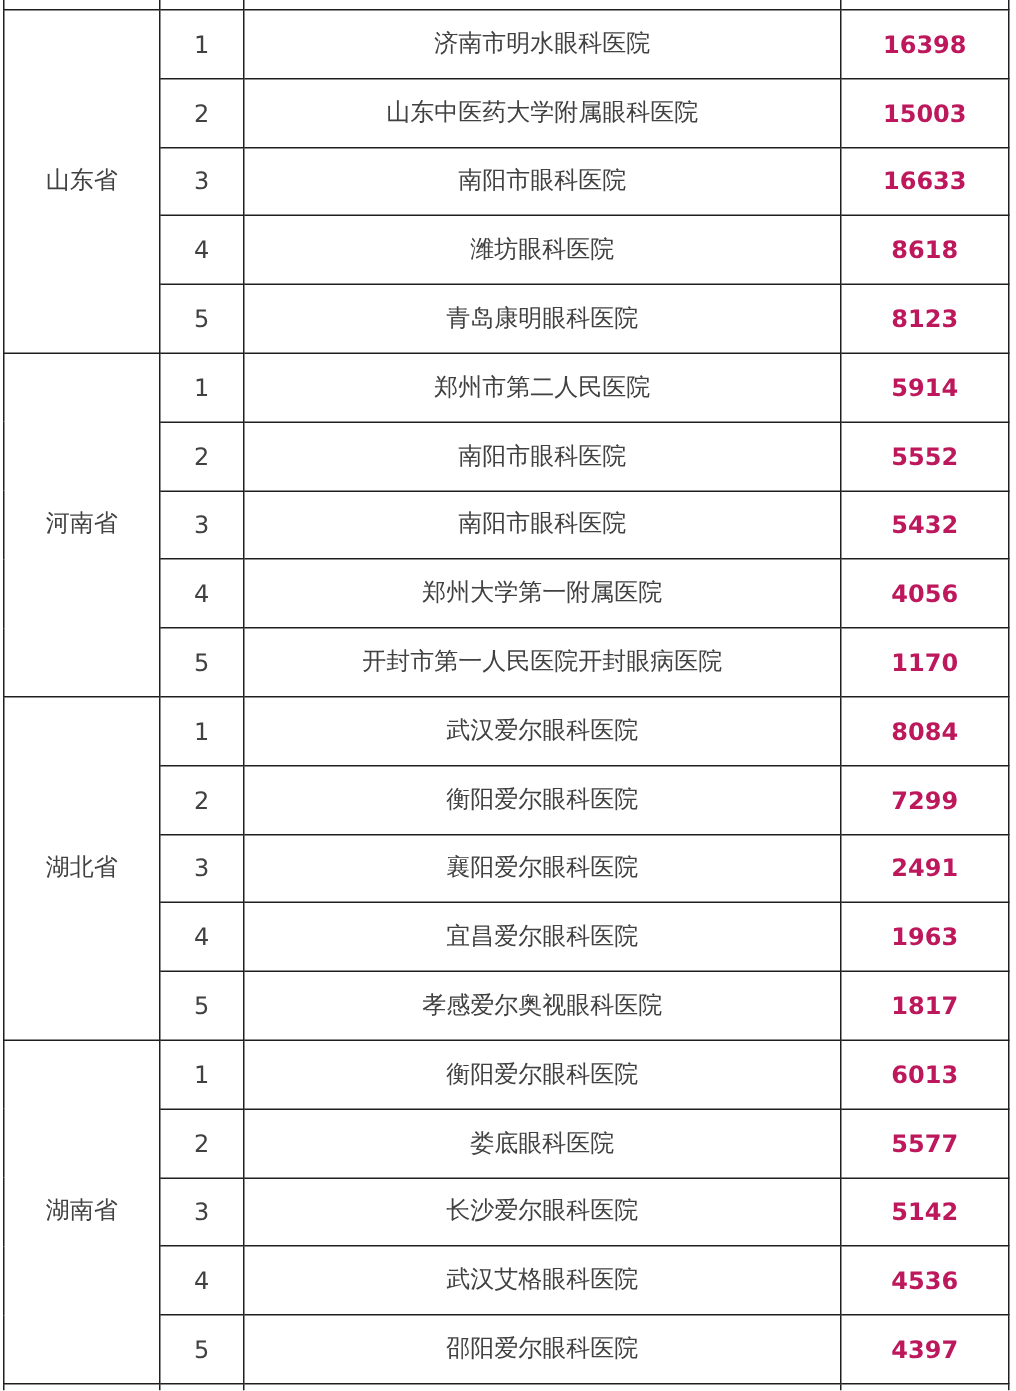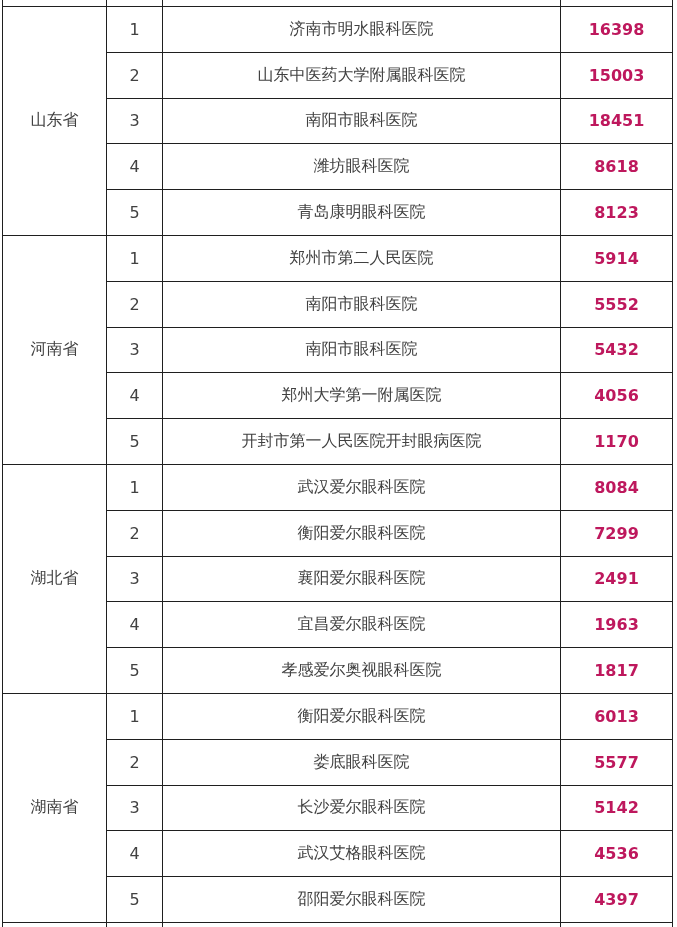--- a/index.html
+++ b/index.html
@@ -67,21 +67,21 @@
         <td class="value">16398</td>
       </tr>
       <tr class="datarow">
         <td class="rank">2</td>
         <td class="hname">山东中医药大学附属眼科医院</td>
         <td class="value">15003</td>
       </tr>
       <tr class="datarow">
         <td class="rank">3</td>
         <td class="hname">南阳市眼科医院</td>
-        <td class="value">18451</td>
+        <td class="value">16633</td>
       </tr>
       <tr class="datarow">
         <td class="rank">4</td>
         <td class="hname">潍坊眼科医院</td>
         <td class="value">8618</td>
       </tr>
       <tr class="datarow">
         <td class="rank">5</td>
         <td class="hname">青岛康明眼科医院</td>
         <td class="value">8123</td>

